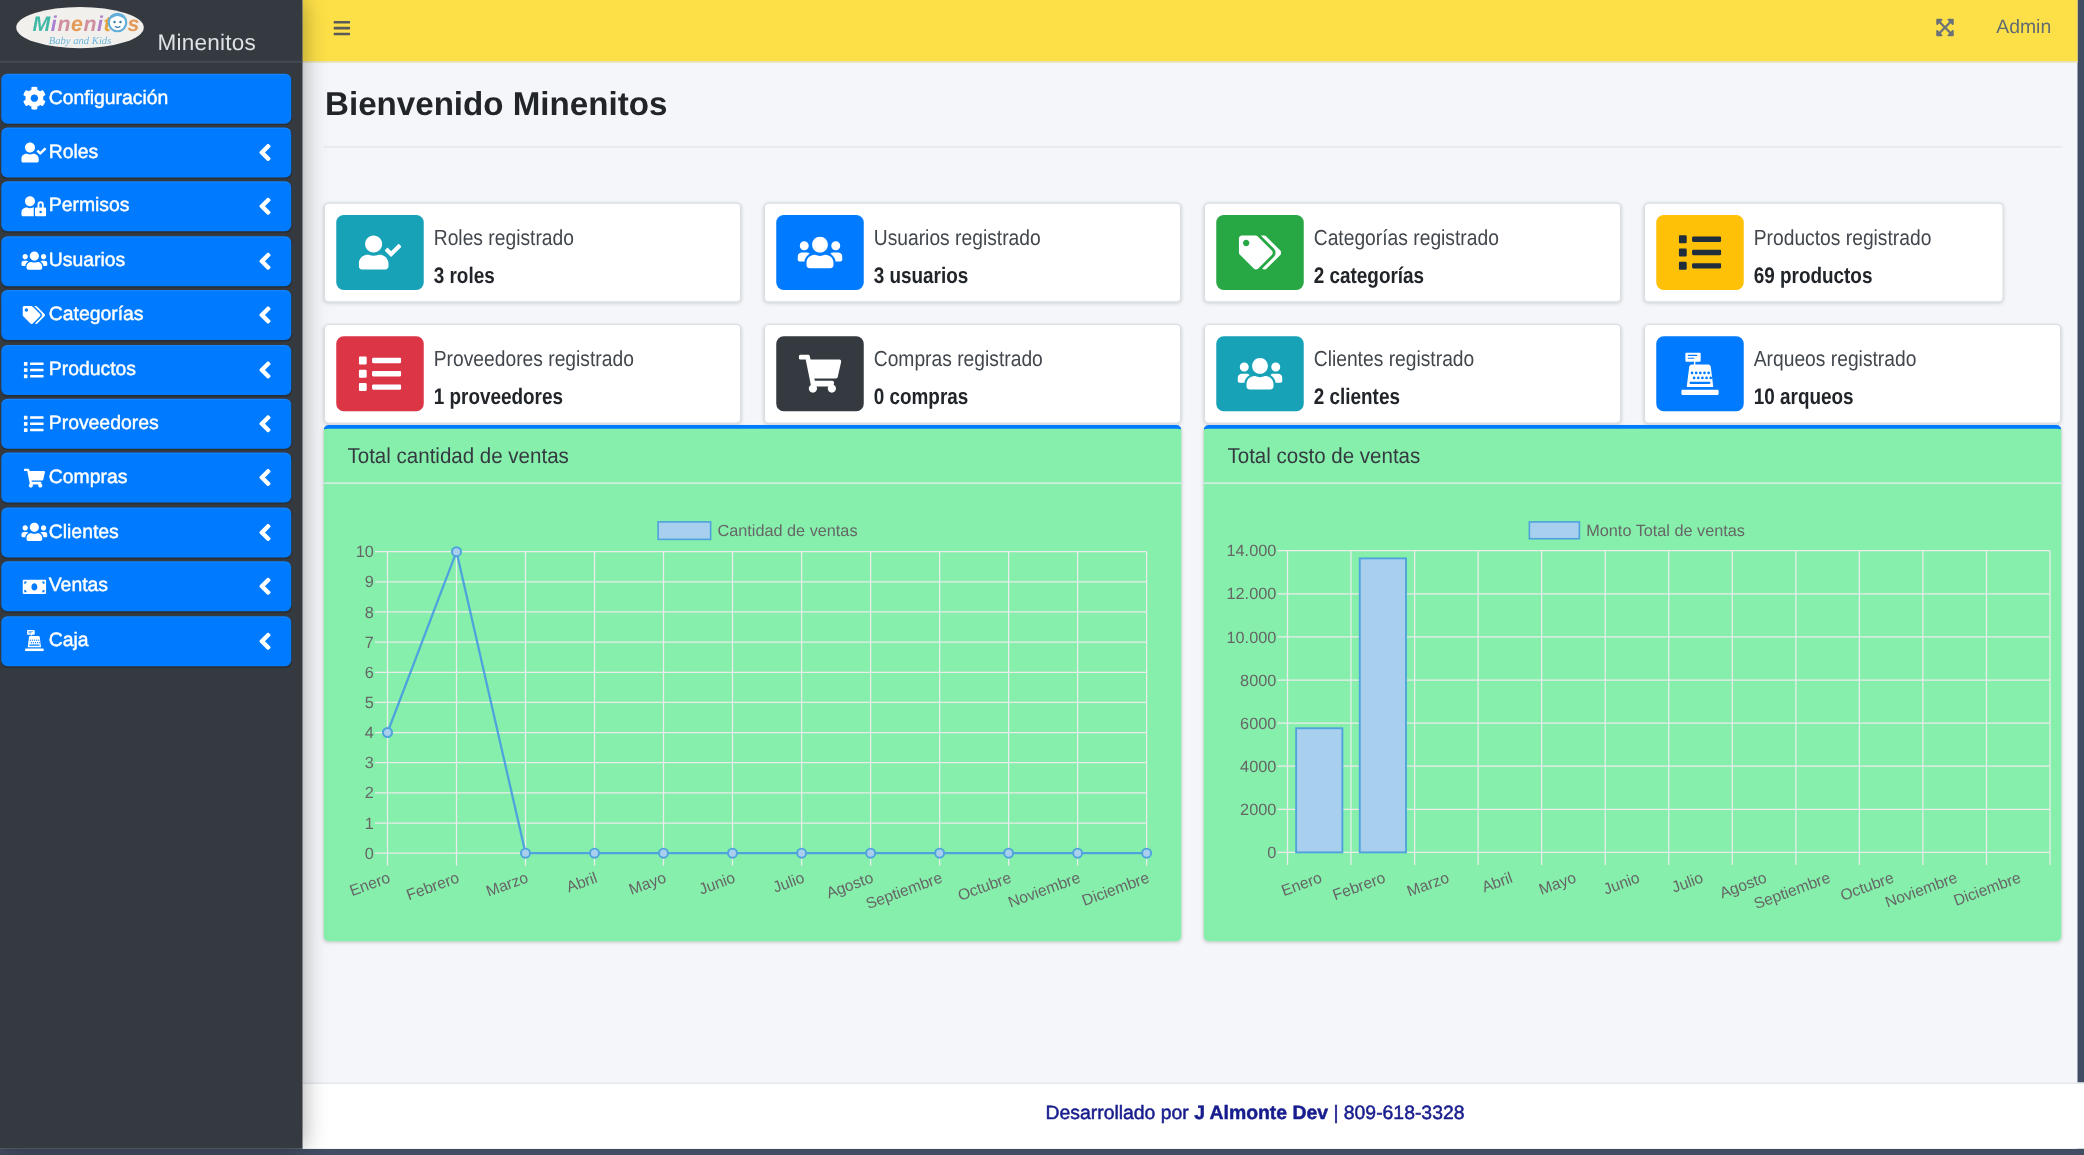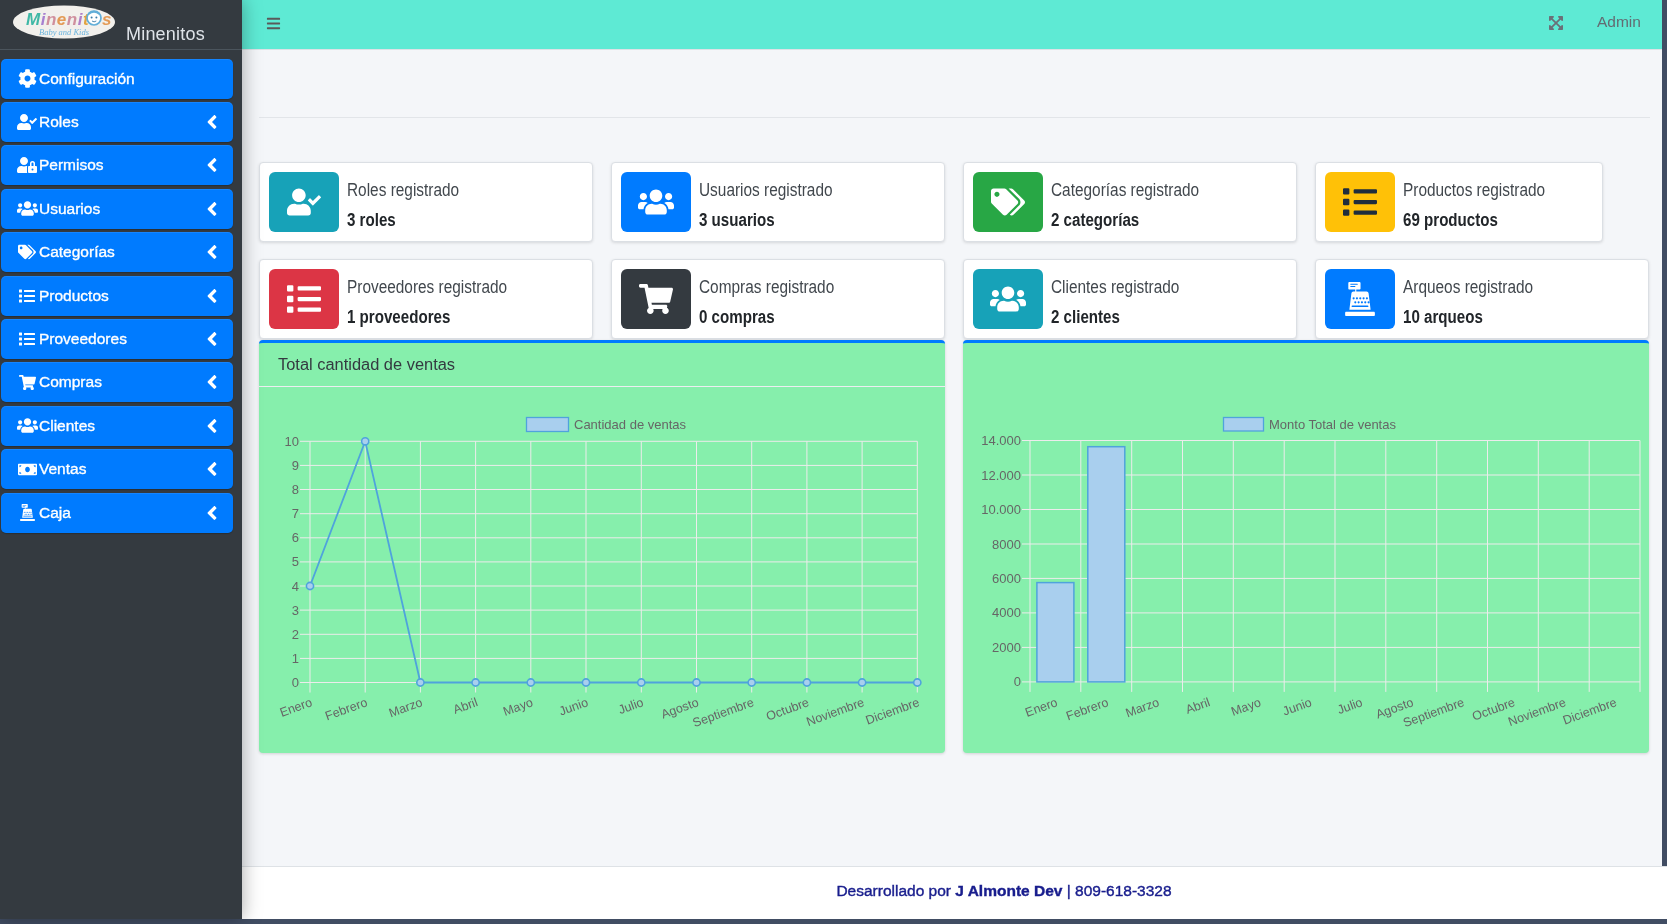--- a/index.html
+++ b/index.html
@@ -1,21 +1,21 @@
 <!DOCTYPE html>
 <html lang="es"><head>
 <meta charset="utf-8">
 <title>Minenitos</title>
 <style>
 * { margin:0; padding:0; box-sizing:border-box; }
 html,body { width:1667px; height:924px; overflow:hidden;
   font-family:"Liberation Sans", sans-serif; background:#414d63; }
 .wrapper { position:absolute; left:0; top:0; width:1662px; height:919px; background:#f4f6f9; }
 .navbar { position:absolute; left:242px; top:0; width:1420px; height:50px;
-  background:#5eead4; border-bottom:1px solid #dee2e6; }
+  background:#fde047; border-bottom:1px solid #dee2e6; }
 .sidebar { position:absolute; left:0; top:0; width:242px; height:919px; background:#343a40;
   box-shadow:0 0 18px rgba(0,0,0,0.35); z-index:5; }
 .brand { position:absolute; left:0; top:0; width:242px; height:50px;
   border-bottom:1px solid #4b545c; }
 .brand svg { position:absolute; left:12px; top:4px; }
 .brand .btxt { position:absolute; left:126px; top:24px; font-size:18px; font-weight:500;
   color:#dfe3e8; letter-spacing:0.2px; }
 .mbtn { position:absolute; left:1px; width:232px; height:40px; background:#007bff;
   border-radius:5px; color:#fff; box-shadow:inset 0 1px 0 rgba(255,255,255,0.08), 0 1px 1px rgba(0,0,0,0.2); }
 .mic { position:absolute; left:15px; top:0; height:40px; width:22px; display:flex;
@@ -46,20 +46,21 @@
 <div class="wrapper">
   <div class="navbar">
     <span class="navic" style="left:24px;top:14px;position:absolute"><svg style="vertical-align:middle;" width="15" height="15" viewBox="0 0 448 512">
           <path fill="#5a5a5a" d="M16 132h416c8.837 0 16-7.163 16-16V76c0-8.837-7.163-16-16-16H16C7.163 60 0 67.163 0 76v40c0 8.837 7.163 16 16 16zm0 160h416c8.837 0 16-7.163 16-16v-40c0-8.837-7.163-16-16-16H16c-8.837 0-16 7.163-16 16v40c0 8.837 7.163 16 16 16zm0 160h416c8.837 0 16-7.163 16-16v-40c0-8.837-7.163-16-16-16H16c-8.837 0-16 7.163-16 16v40c0 8.837 7.163 16 16 16z"></path>
         </svg></span>
     <span class="navic" style="left:1306px;top:13px;position:absolute"><svg style="vertical-align:middle;" width="16" height="16" viewBox="0 0 448 512">
           <path fill="#6a7178" d="M448 344v112a23.94 23.94 0 0 1-24 24H312c-21.39 0-32.09-25.9-17-41l36.2-36.2L224 295.6 116.77 402.9 153 439c15.09 15.1 4.39 41-17 41H24a23.94 23.94 0 0 1-24-24V344c0-21.4 25.89-32.1 41-17l36.19 36.2L184.46 256 77.18 148.7 41 185c-15.1 15.1-41 4.4-41-17V56a23.94 23.94 0 0 1 24-24h112c21.39 0 32.09 25.9 17 41l-36.2 36.2L224 216.4l107.23-107.3L295 73c-15.09-15.1-4.39-41 17-41h112a23.94 23.94 0 0 1 24 24v112c0 21.4-25.89 32.1-41 17l-36.19-36.2L263.54 256l107.28 107.3L407 327.1c15.1-15.2 41-4.5 41 16.9z"></path>
         </svg></span>
     <span class="navic" style="left:1355px;top:13px;position:absolute;font-size:15.5px;color:#636b72">Admin</span>
   </div>
+  <div class="h1">Bienvenido Minenitos</div>
   <div class="hr1"></div>
 <div class="ibox" style="left:259px;top:148px;width:334px;height:80px">
       <div class="iic" style="background:#17a2b8">
         <svg style="vertical-align:middle;" width="34" height="34" viewBox="0 0 640 512">
           <path fill="#fff" d="M224 256c70.7 0 128-57.3 128-128S294.7 0 224 0 96 57.3 96 128s57.3 128 128 128zm89.6 32h-16.7c-22.2 10.2-46.9 16-72.9 16s-50.6-5.8-72.9-16h-16.7C60.2 288 0 348.2 0 422.4V464c0 26.5 21.5 48 48 48h352c26.5 0 48-21.5 48-48v-41.6c0-74.2-60.2-134.4-134.4-134.4zm323-128.4l-27.8-28.1c-4.6-4.7-12.1-4.7-16.8-.1l-104.8 104-45.5-45.8c-4.6-4.7-12.1-4.7-16.8-.1l-28.1 27.9c-4.7 4.6-4.7 12.1-.1 16.8l81.7 82.3c4.6 4.7 12.1 4.7 16.8.1l141.3-140.2c4.6-4.7 4.7-12.2.1-16.9z"></path>
         </svg>
       </div>
       <div class="itx">
         <div class="it1">Roles registrado</div>
         <div class="it2">3 roles</div>
@@ -216,20 +217,21 @@
           <text transform="translate(330.0,318.5) rotate(-20)" text-anchor="end" font-size="12.5" fill="#666">Junio</text>
           <text transform="translate(385.3,318.5) rotate(-20)" text-anchor="end" font-size="12.5" fill="#666">Julio</text>
           <text transform="translate(440.5,318.5) rotate(-20)" text-anchor="end" font-size="12.5" fill="#666">Agosto</text>
           <text transform="translate(495.7,318.5) rotate(-20)" text-anchor="end" font-size="12.5" fill="#666">Septiembre</text>
           <text transform="translate(550.9,318.5) rotate(-20)" text-anchor="end" font-size="12.5" fill="#666">Octubre</text>
           <text transform="translate(606.1,318.5) rotate(-20)" text-anchor="end" font-size="12.5" fill="#666">Noviembre</text>
           <text transform="translate(661.3,318.5) rotate(-20)" text-anchor="end" font-size="12.5" fill="#666">Diciembre</text>
         </svg></div>
   </div>
   <div class="card" style="left:963px;width:686px">
+    <div class="chead"><span>Total costo de ventas</span></div>
     <div class="cbody"><svg width="686" height="362" viewBox="0 0 686 362" font-family="Liberation Sans, sans-serif">
           <rect x="260.5" y="30.5" width="40" height="13.5" fill="#a9cfee" stroke="#4fa3dc" stroke-width="1.3"></rect>
           <text x="306.0" y="42.0" font-size="13" fill="#666">Monto Total de ventas</text>
           <line x1="59.0" y1="294.9" x2="677.0" y2="294.9" stroke="#ececec" stroke-width="1"></line>
           <text x="58.0" y="299.4" text-anchor="end" font-size="13" fill="#666">0</text>
           <line x1="59.0" y1="260.4" x2="677.0" y2="260.4" stroke="#ececec" stroke-width="1"></line>
           <text x="58.0" y="264.9" text-anchor="end" font-size="13" fill="#666">2000</text>
           <line x1="59.0" y1="225.9" x2="677.0" y2="225.9" stroke="#ececec" stroke-width="1"></line>
           <text x="58.0" y="230.4" text-anchor="end" font-size="13" fill="#666">4000</text>
           <line x1="59.0" y1="191.4" x2="677.0" y2="191.4" stroke="#ececec" stroke-width="1"></line>

